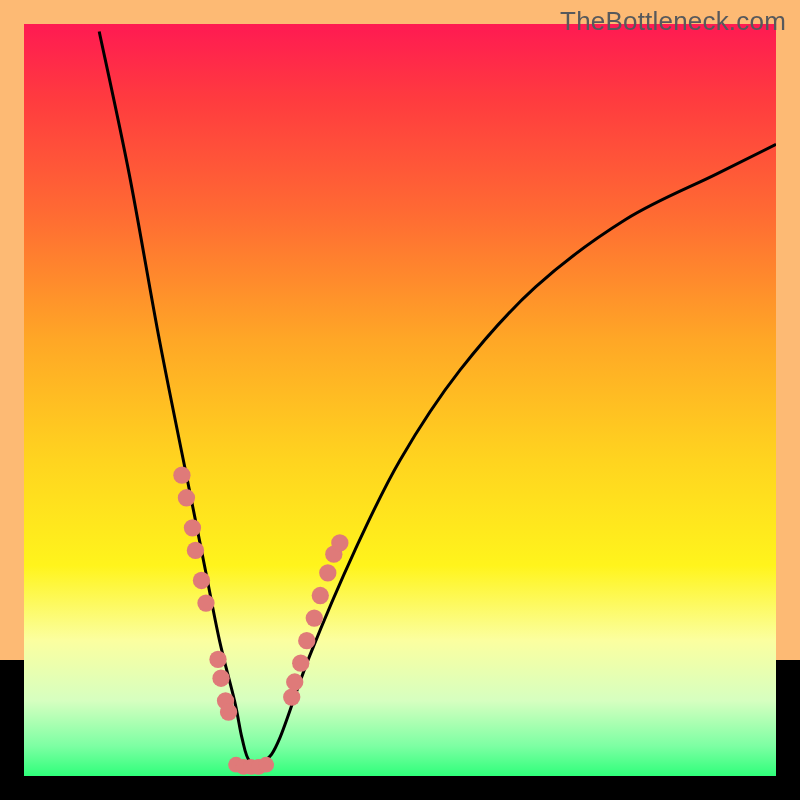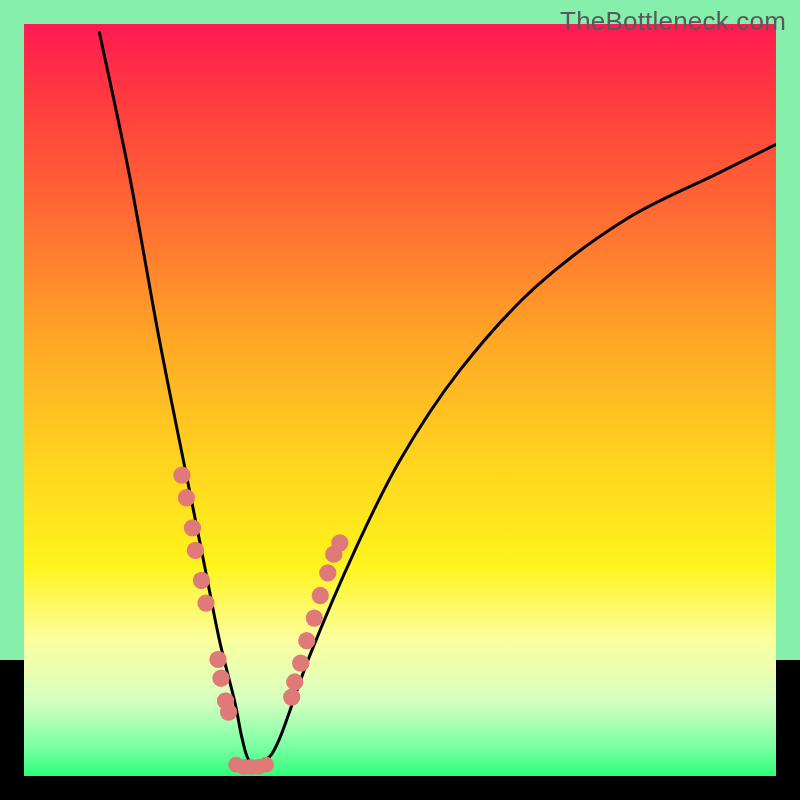--- a/index.html
+++ b/index.html
@@ -1,21 +1,21 @@
 <!DOCTYPE html>
 <html><head>
 <meta charset="utf-8">
 <style>
   * { margin: 0; padding: 0; box-sizing: border-box; }
   html, body { width: 800px; height: 800px; overflow: hidden; background: #000; }
   .stage {
     position: relative;
     width: 800px;
     height: 660px;
-    background: #86efac;
+    background: #fdba74;
   }
   .watermark {
     position: absolute;
     top: 6px;
     right: 14px;
     font-family: Arial, Helvetica, sans-serif;
     font-size: 26px;
     font-weight: 500;
     color: #57595c;
     letter-spacing: 0.2px;

